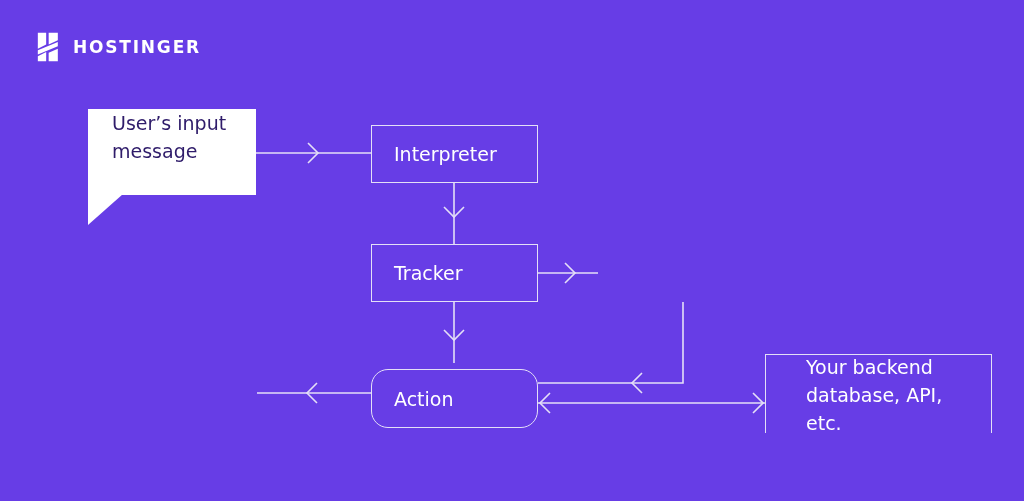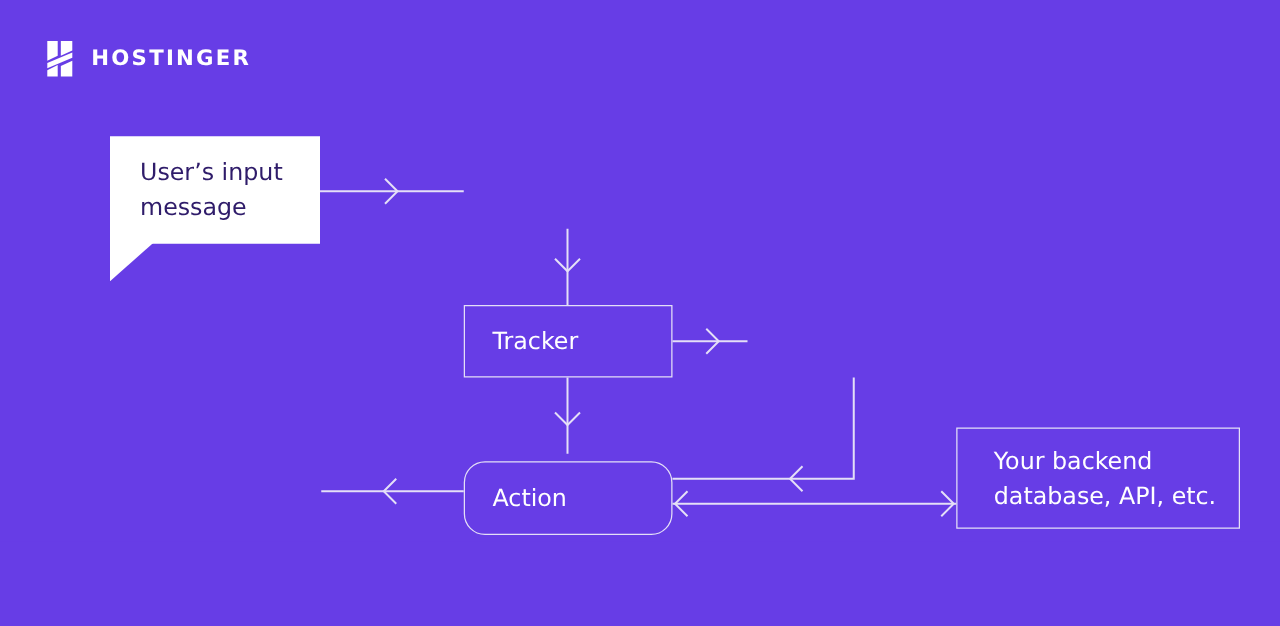--- a/index.html
+++ b/index.html
@@ -64,32 +64,32 @@
     align-items: center;
     font-size: 19px;
     line-height: 28px;
     padding-left: 22px;
     padding-right: 12px;
   }
   .node-interpreter { left: 371px; top: 125px; width: 167px; height: 58px; }
   .node-tracker     { left: 371px; top: 244px; width: 167px; height: 58px; }
   .node-policy      { left: 598px; top: 244px; width: 169px; height: 58px; }
   .node-action      { left: 371px; top: 369px; width: 167px; height: 59px; border-radius: 17px; }
-  .node-backend     { left: 765px; top: 342px; width: 227px; height: 81px; padding-left: 29px; }
+  .node-backend     { left: 765px; top: 354px; width: 227px; height: 81px; padding-left: 40px; }
   
   .bubble {
     position: absolute;
     color: var(--dark-text);
     font-size: 19px;
     line-height: 28px;
   }
   .bubble-user {
     left: 88px; top: 109px; width: 168px; height: 86px;
     background: var(--user-bubble-bg);
-    padding: 15px 18px 0 24px;
+    padding: 0 18px 0 24px;
   }
   .bubble-assistant {
     left: 32px; top: 353px; width: 225px; height: 85px;
     background: var(--assistant-bubble-bg);
     padding: 15px 18px 0 22px;
   }
   .tail {
     position: absolute;
   }
   .tail-user {
@@ -151,20 +151,23 @@
       <path d="M371,393 H257"></path>
       <polyline points="317,383 307,393 317,403"></polyline>
     </g>
   </svg>
 
   <div class="bubble bubble-user">
     <span>User’s input message</span>
   </div>
   <div class="tail tail-user"></div>
 
+  <div class="node node-interpreter">
+    <span>Interpreter</span>
+  </div>
   <div class="node node-tracker">
     <span>Tracker</span>
   </div>
   <div class="node node-action">
     <span>Action</span>
   </div>
   <div class="node node-backend">
     <span>Your backend database, API, etc.</span>
   </div>
 

